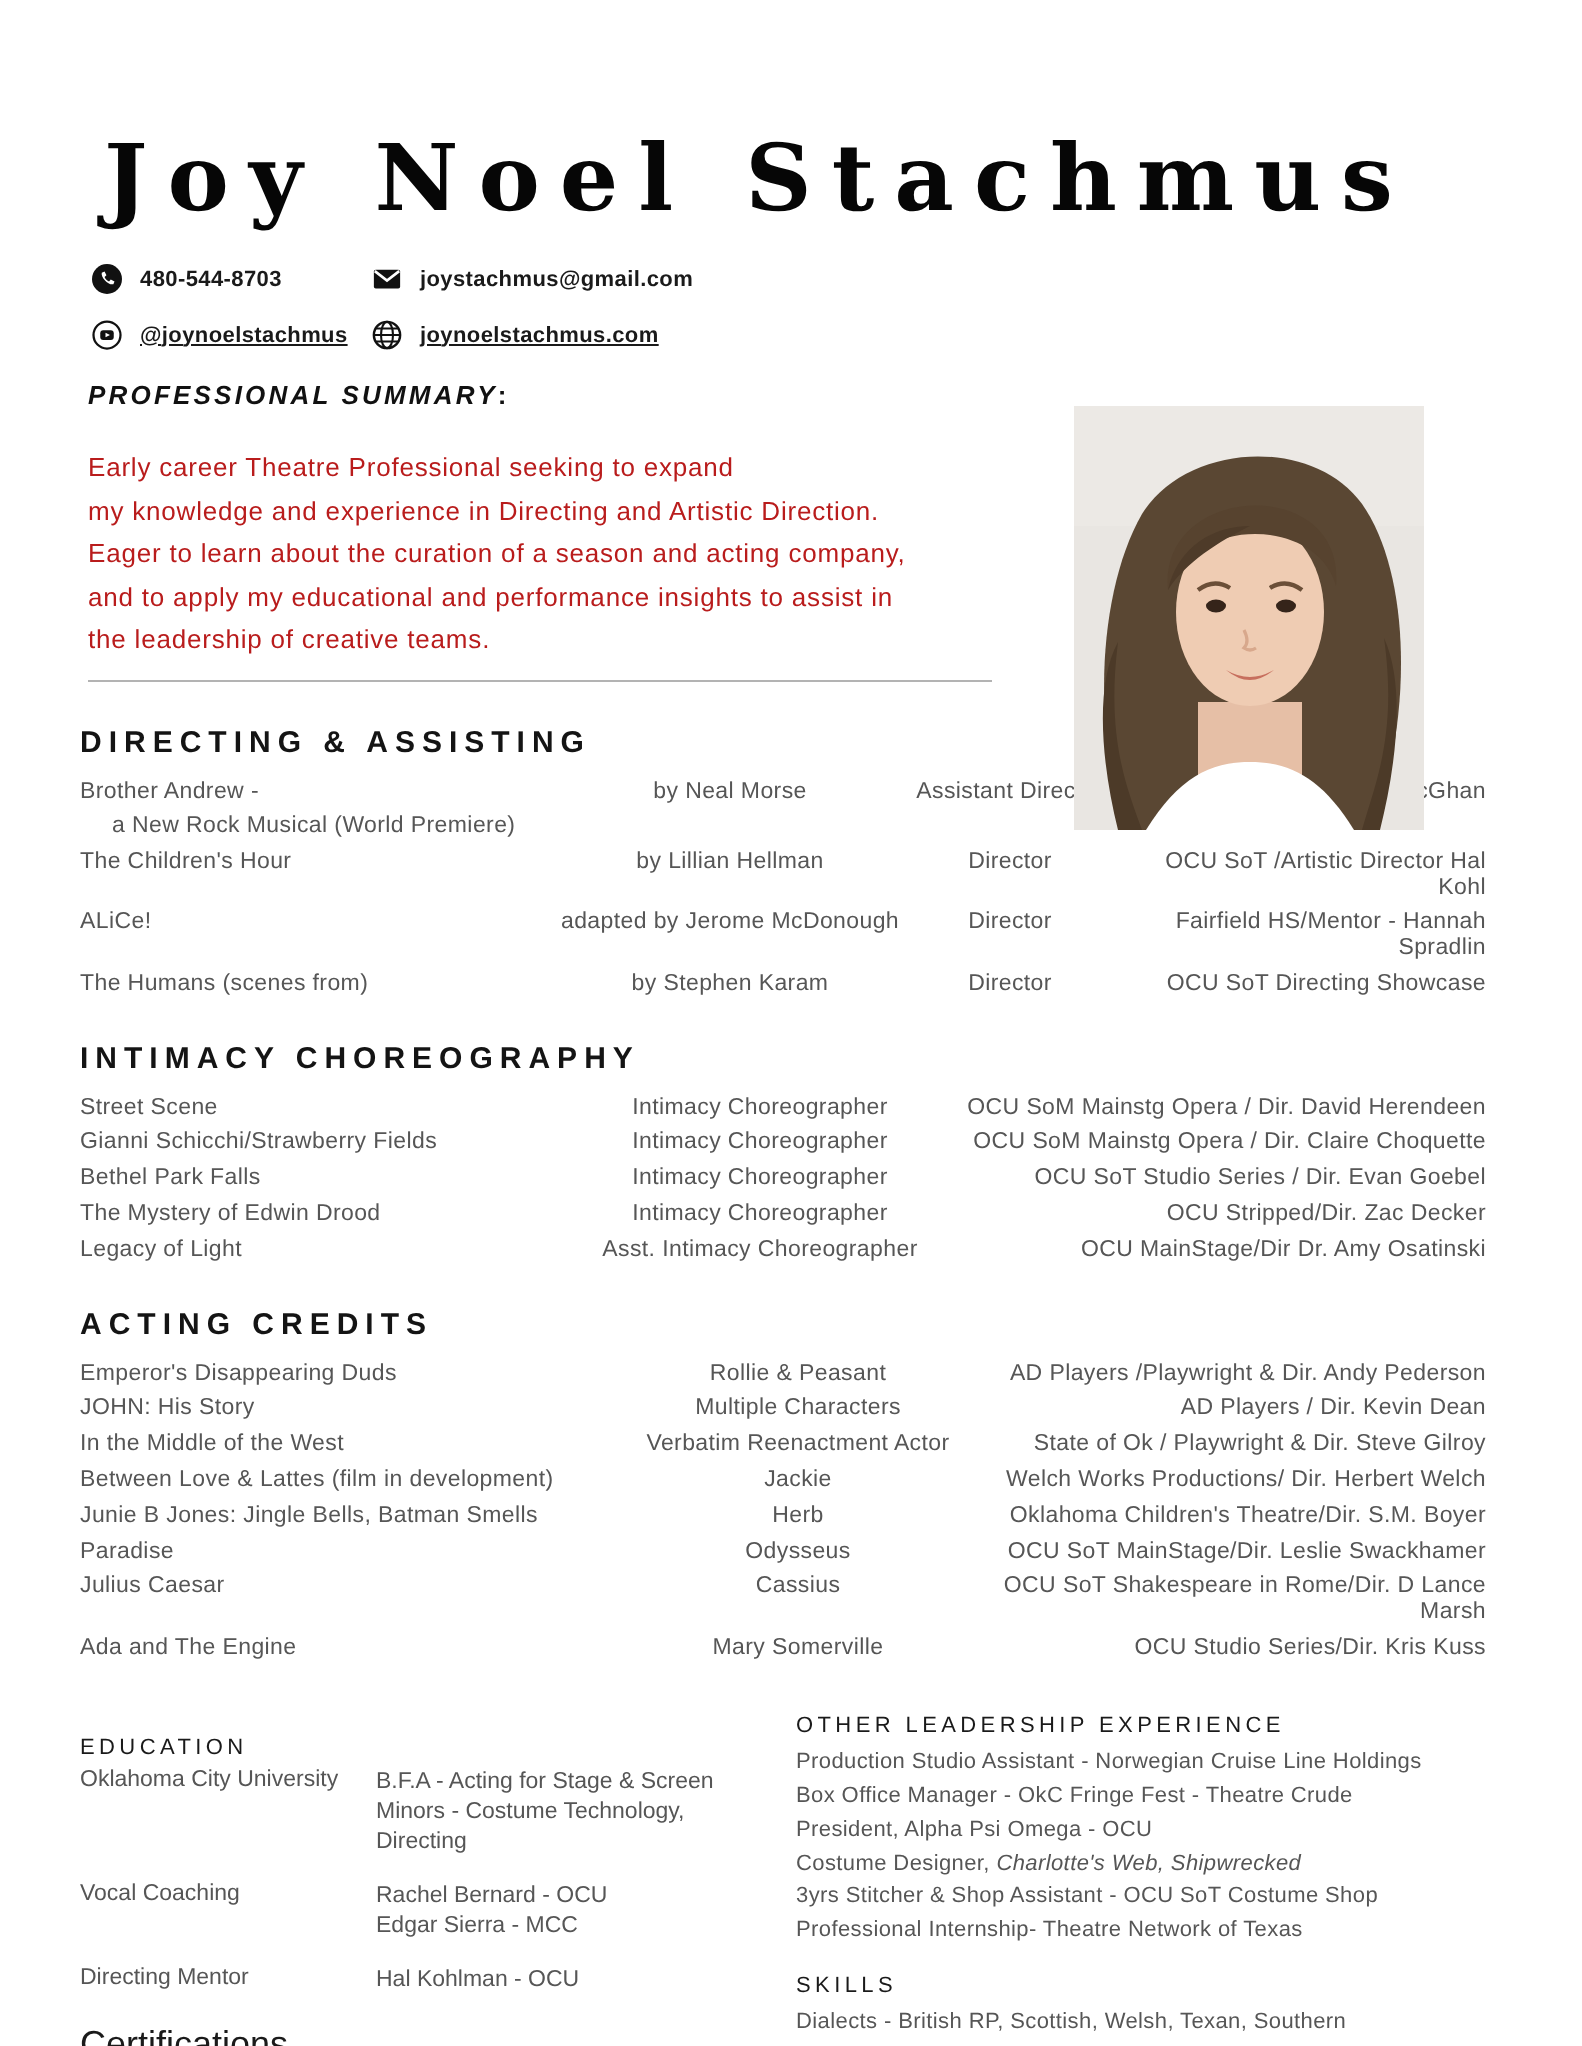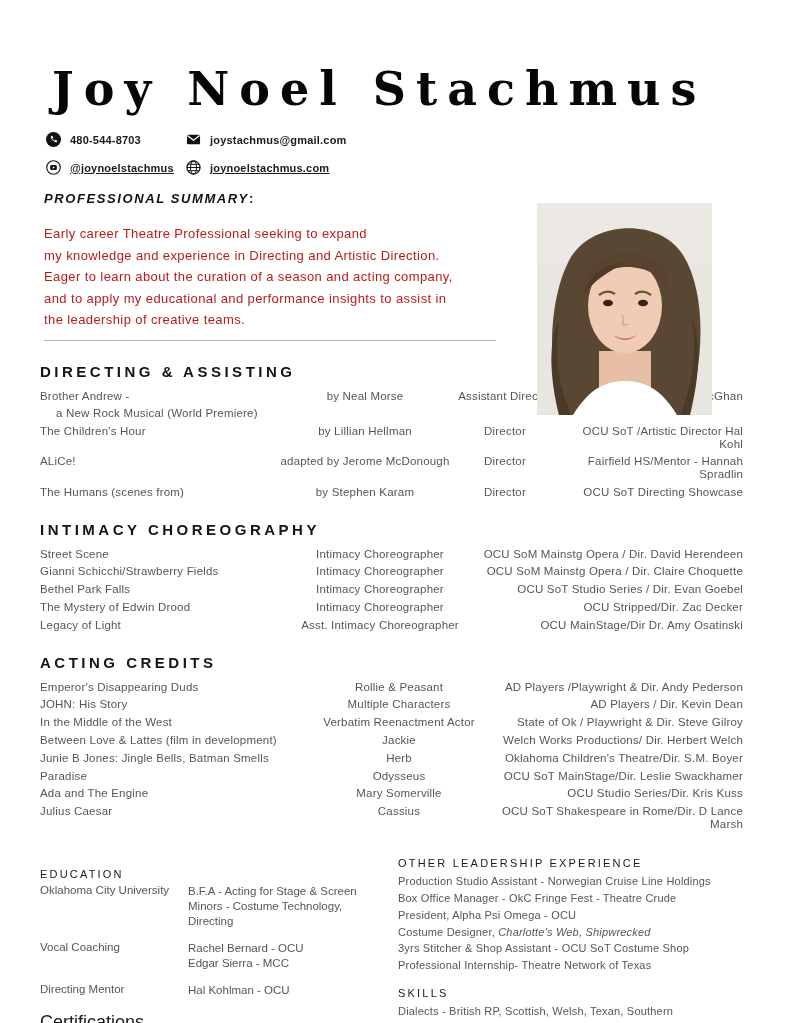--- a/index.html
+++ b/index.html
@@ -236,28 +236,28 @@
         <div class="cell">Junie B Jones: Jingle Bells, Batman Smells</div>
         <div class="cell c-center">Herb</div>
         <div class="cell c-right">Oklahoma Children's Theatre/Dir. S.M. Boyer</div>
       </div>
       <div class="trow grid-act">
         <div class="cell">Paradise</div>
         <div class="cell c-center">Odysseus</div>
         <div class="cell c-right">OCU SoT MainStage/Dir. Leslie Swackhamer</div>
       </div>
       <div class="trow grid-act">
+        <div class="cell">Julius Caesar</div>
+        <div class="cell c-center">Cassius</div>
+        <div class="cell c-right">OCU SoT Shakespeare in Rome/Dir. D Lance Marsh</div>
+      </div>
+      <div class="trow grid-act">
         <div class="cell">Ada and The Engine</div>
         <div class="cell c-center">Mary Somerville</div>
         <div class="cell c-right">OCU Studio Series/Dir. Kris Kuss</div>
-      </div>
-      <div class="trow grid-act">
-        <div class="cell">Julius Caesar</div>
-        <div class="cell c-center">Cassius</div>
-        <div class="cell c-right">OCU SoT Shakespeare in Rome/Dir. D Lance Marsh</div>
       </div>
     </div>
 
   <div class="bottom">
     <div class="bottom-left">
       <div class="sub-title">EDUCATION</div>
       <div id="education-rows">
           <div class="edu-row">
             <div class="edu-label">Oklahoma City University</div>
             <div class="edu-value">B.F.A - Acting for Stage &amp; Screen

